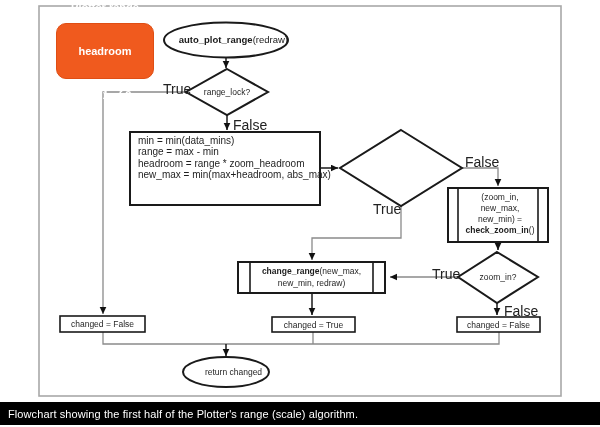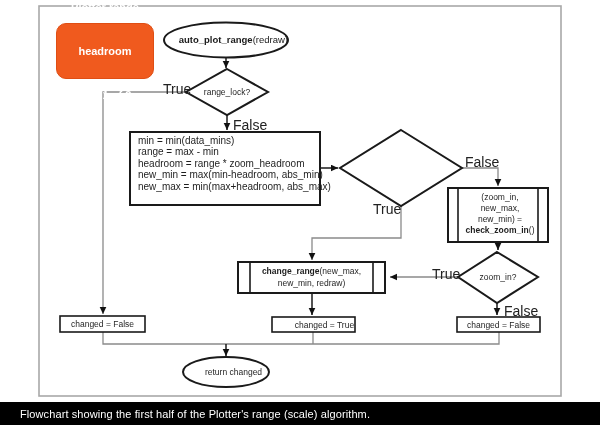--- a/index.html
+++ b/index.html
@@ -18,21 +18,21 @@
     color:#ffffff;font-weight:bold;font-size:11px;line-height:14px;text-align:center;gap:30px;
   }
   .node-text{font-size:8.5px;line-height:11px;color:#1f1f1f;text-align:center;}
   .code-lines{font-size:10px;line-height:11.4px;color:#1f1f1f;}
   .edge-label{font-size:14px;color:#222;}
   .start-text{font-size:9.5px;}
   .caption-bar{
     position:absolute;left:0;top:402px;width:600px;height:23px;background:#000;
     display:flex;align-items:center;color:#fff;font-size:11px;
   }
-  .caption-bar span{padding-left:20px;letter-spacing:.1px;}
+  .caption-bar span{padding-left:8px;letter-spacing:.1px;}
 </style>
 </head>
 <body>
 
 <div class="stage">
 
   <svg class="layer" width="600" height="427" viewBox="0 0 600 427">
     <defs>
       <marker id="arrow" markerUnits="userSpaceOnUse" markerWidth="10" markerHeight="9" refX="7.4" refY="3.5" orient="auto">
         <path d="M0,0 L7.5,3.5 L0,7 Z" fill="#111"></path>
@@ -86,41 +86,40 @@
   <div class="txt ctr start-text" style="left:164px;top:34px;width:124px;text-align:right;">
     <span class="b">auto_plot_range</span><span>(redraw)</span>
   </div>
 
   <div class="txt ctr node-text" style="left:186px;top:87px;width:82px;">range_lock?</div>
 
   <div class="txt code-lines" style="left:138px;top:135px;">
     <div>min = min(data_mins)</div>
     <div>range = max - min</div>
     <div>headroom = range * zoom_headroom</div>
-    <div>new_min = max(min-headroom, abs_min)</div>
     <div>new_max = min(max+headroom, abs_max)</div>
   </div>
 
 
   <div class="txt ctr node-text" style="left:458px;top:192px;width:84px;">
     <div>(zoom_in,</div>
     <div>new_max,</div>
     <div>new_min) =</div>
     <div><span class="b">check_zoom_in</span><span>()</span></div>
   </div>
 
   <div class="txt ctr node-text" style="left:251px;top:266px;width:121px;line-height:11.5px;">
     <div><span class="b">change_range</span><span>(new_max,</span></div>
     <div>new_min, redraw)</div>
   </div>
 
   <div class="txt ctr node-text" style="left:458px;top:272px;width:80px;">zoom_in?</div>
 
   <div class="txt ctr node-text" style="left:60px;top:319px;width:85px;">changed = False</div>
-  <div class="txt ctr node-text" style="left:272px;top:320px;width:83px;padding-left:11px;">changed = True</div>
+  <div class="txt ctr node-text" style="left:272px;top:320px;width:83px;">changed = True</div>
   <div class="txt ctr node-text" style="left:457px;top:320px;width:83px;">changed = False</div>
 
   <div class="txt ctr node-text" style="left:183px;top:367px;width:101px;">return changed</div>
 
   <div class="txt edge-label" style="left:163px;top:81px;">True</div>
   <div class="txt edge-label" style="left:233px;top:117px;">False</div>
   <div class="txt edge-label" style="left:465px;top:154px;">False</div>
   <div class="txt edge-label" style="left:373px;top:201px;">True</div>
   <div class="txt edge-label" style="left:432px;top:266px;">True</div>
   <div class="txt edge-label" style="left:504px;top:303px;">False</div>

